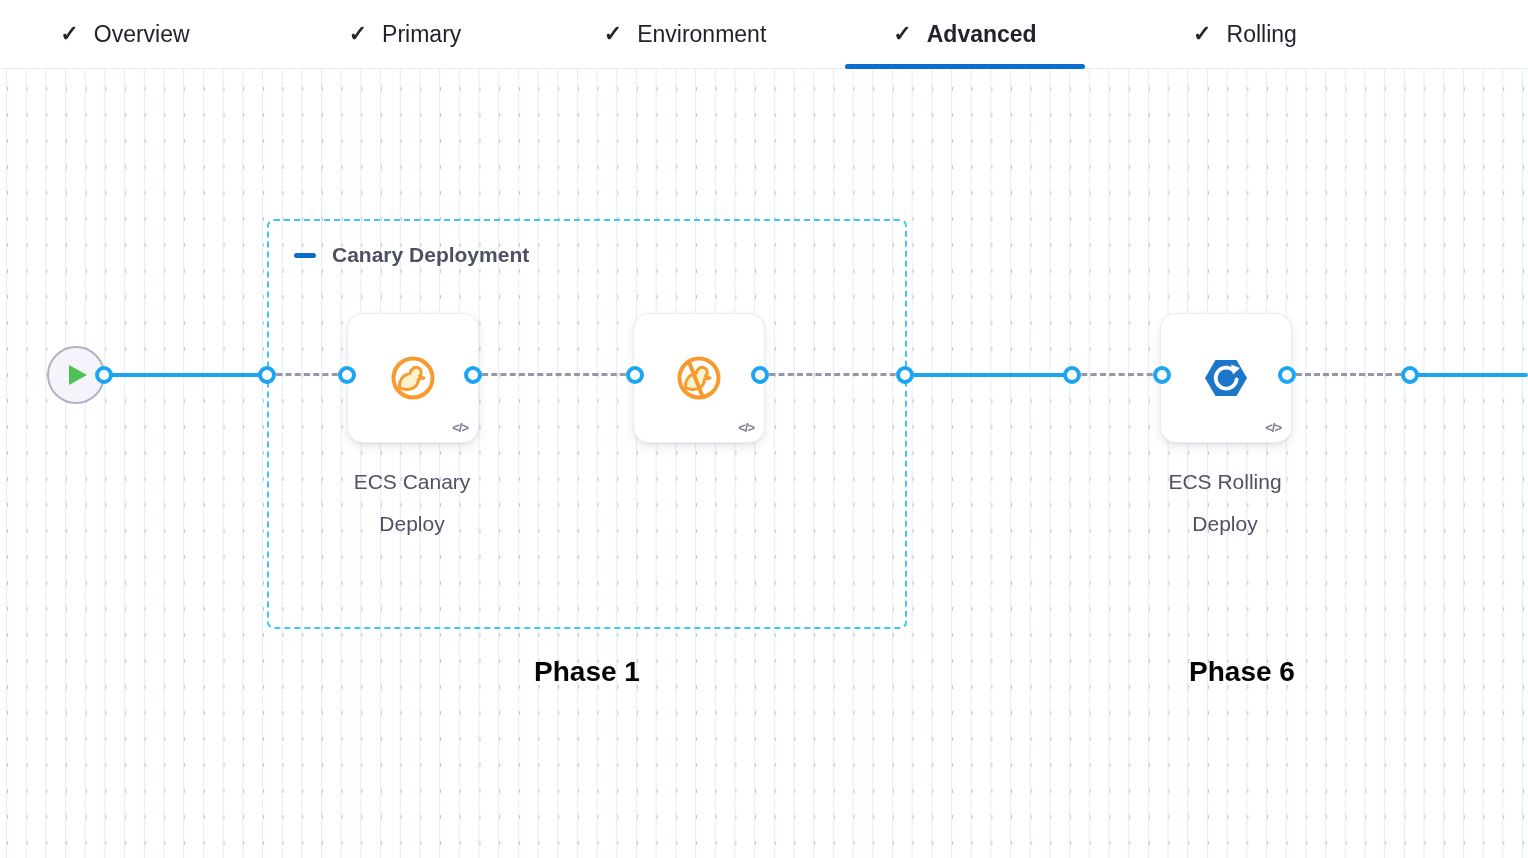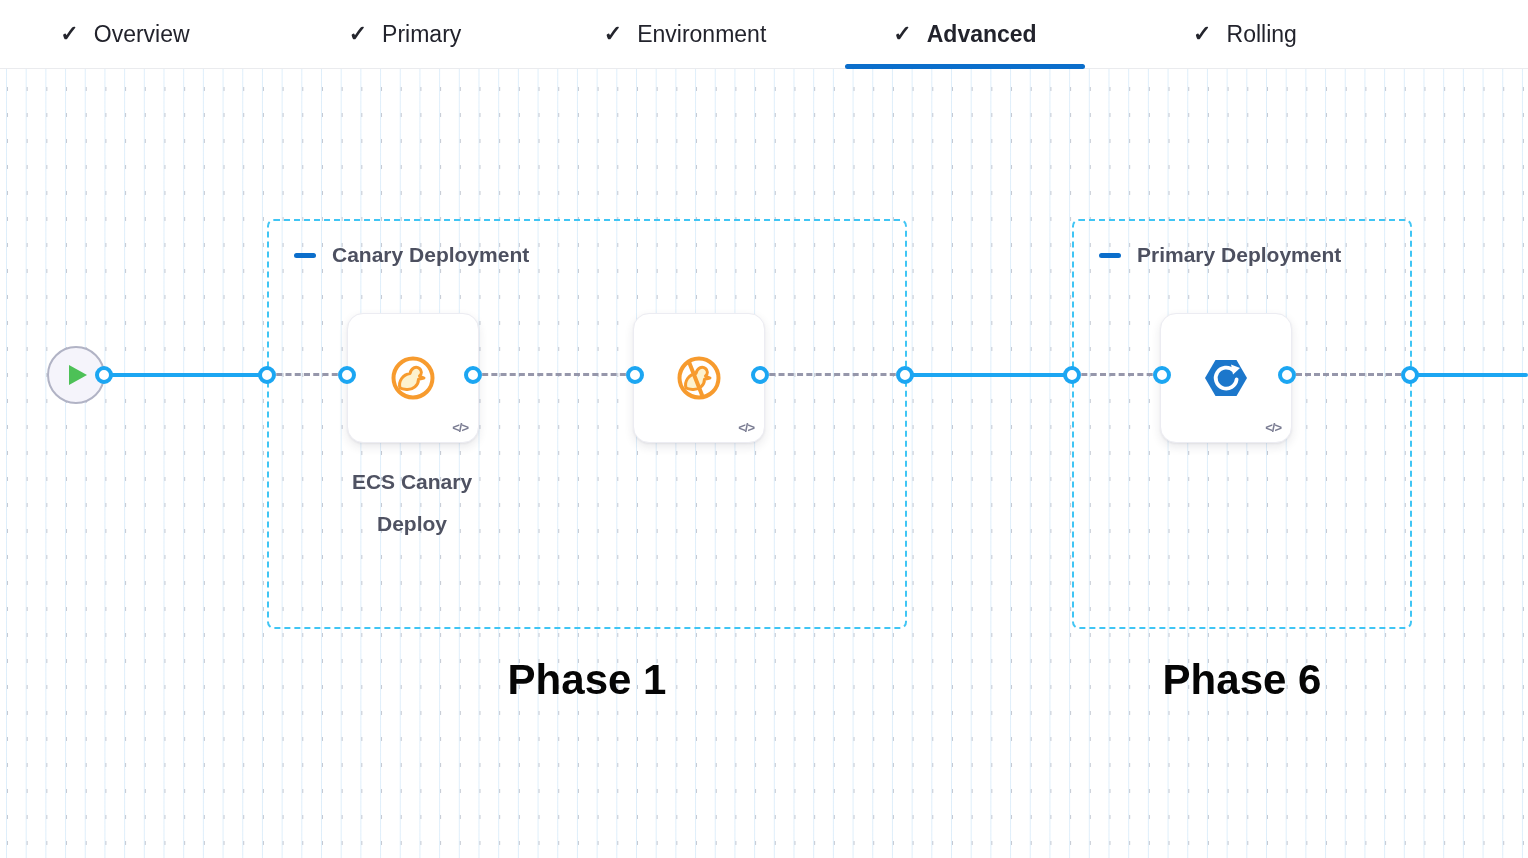--- a/index.html
+++ b/index.html
@@ -61,25 +61,25 @@
     border:1px solid #ececf2;border-radius:16px;z-index:3;cursor:pointer;
     box-shadow:0 4px 10px rgba(40,41,61,0.10), 0 1px 2px rgba(40,41,61,0.06);
   }
   .step-icon{position:absolute;left:50%;top:40px;transform:translateX(-50%);}
   .code-badge{
     position:absolute;right:10px;bottom:7px;font-size:13px;font-weight:700;
     color:#7a7c92;letter-spacing:-1px;
   }
   .step-label{
     position:absolute;top:392px;width:160px;text-align:center;
-    font-size:21px;line-height:42px;font-weight:700;color:#4f5262;z-index:2;
+    font-size:21px;line-height:42px;font-weight:400;color:#4f5262;z-index:2;
   }
   .phase-label{
     position:absolute;top:587px;text-align:center;
-    font-size:42px;font-weight:700;color:#050505;z-index:2;
+    font-size:28px;font-weight:700;color:#050505;z-index:2;
   }
 </style>
 </head>
 <body>
 
 <div class="tabbar">
   <div class="tab">
     <span class="check">✓</span>
     <span>Overview</span>
   </div>
@@ -120,26 +120,20 @@
     </svg>
   </div>
 
   <div class="stage-group" style="left:267px;width:640px;">
     <div class="stage-header">
       <div class="minus-icon"></div>
       <div class="stage-title">Canary Deployment</div>
     </div>
   </div>
 
-  <div class="stage-group" style="left:1072px;width:340px;">
-    <div class="stage-header">
-      <div class="minus-icon"></div>
-      <div class="stage-title">Primary Deployment</div>
-    </div>
-  </div>
 
   <div class="step-card" style="left:347px;">
     <svg class="step-icon" width="48" height="48" viewBox="0 0 48 48">
       <circle cx="24" cy="24" r="19.5" fill="none" stroke="#f79b2e" stroke-width="4"></circle>
       <path d="M11 34 C 9 27, 14 20.5, 21 19.5 C 22 14, 27 11.5, 30.5 14.5 C 33 16.5, 33 20, 30.5 22 L 35 24 L 29.5 25.2 C 29.5 31.5, 24 36, 17.5 35.5 C 14.5 35.3, 12.3 34.8, 11 34 Z" fill="#fdf2ce" stroke="#f79b2e" stroke-width="3" stroke-linejoin="round"></path>
     </svg>
     <span class="code-badge">&lt;/&gt;</span>
   </div>
 
   <div class="step-card" style="left:633px;">
@@ -166,17 +160,18 @@
   <div class="port" style="left:464px;"></div>
   <div class="port" style="left:626px;"></div>
   <div class="port" style="left:751px;"></div>
   <div class="port" style="left:896px;"></div>
   <div class="port" style="left:1063px;"></div>
   <div class="port" style="left:1153px;"></div>
   <div class="port" style="left:1278px;"></div>
   <div class="port" style="left:1401px;"></div>
 
   <div class="step-label" style="left:332px;">ECS Canary Deploy</div>
+  <div class="step-label" style="left:1145px;">ECS Rolling Deploy</div>
 
   <div class="phase-label" style="left:267px;width:640px;">Phase 1</div>
   <div class="phase-label" style="left:1072px;width:340px;">Phase 6</div>
 
 </div>
 
 </body></html>

